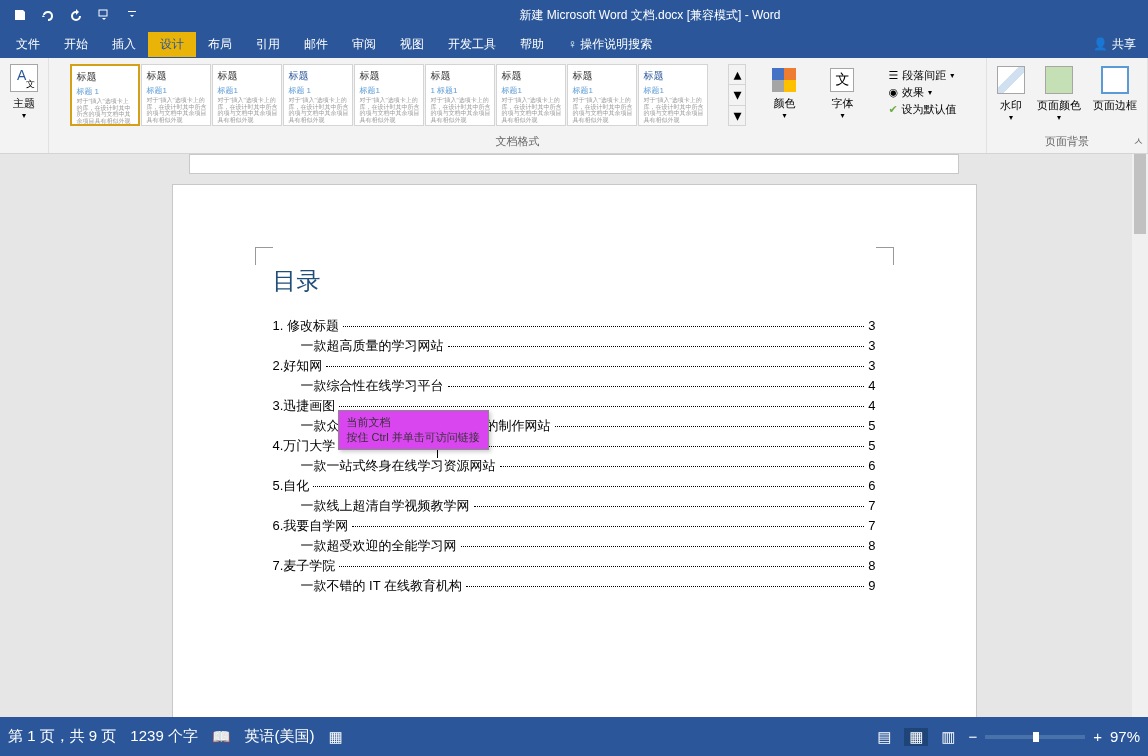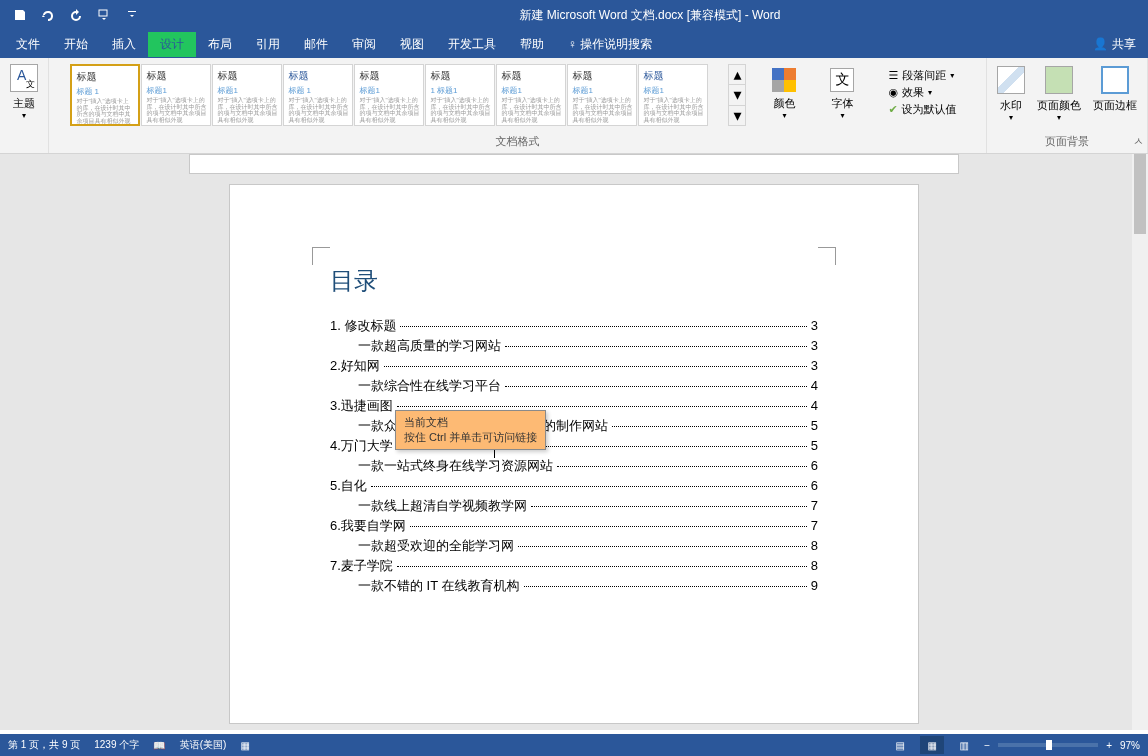--- a/index.html
+++ b/index.html
@@ -9,21 +9,21 @@
 .qat { display: flex; align-items: center; padding: 0 8px; gap: 4px; }
 .qat-btn { width: 24px; height: 24px; display: flex; align-items: center; justify-content: center; cursor: pointer; }
 .qat-btn svg { fill: #fff; }
 .title-center { flex: 1; text-align: center; }
 .title-right { display: flex; align-items: center; gap: 2px; }
 .login-btn { background: #fff; color: #2b579a; padding: 2px 10px; font-size: 11px; margin-right: 8px; }
 .win-btn { width: 40px; height: 30px; display: flex; align-items: center; justify-content: center; }
 
 .menubar { background: #2b579a; height: 28px; display: flex; align-items: center; color: #fff; font-size: 12px; padding-left: 4px; }
 .menu-item { padding: 4px 12px; cursor: pointer; }
-.menu-item.active { background: #22c55e; color: #2b579a; }
+.menu-item.active { background: #eab308; color: #2b579a; }
 .menu-right { margin-left: auto; padding-right: 12px; }
 
 .ribbon { background: #f3f3f3; height: 96px; border-bottom: 1px solid #d4d4d4; display: flex; position: relative; }
 .ribbon-group { display: flex; flex-direction: column; align-items: center; padding: 2px 6px; border-right: 1px solid #e1e1e1; }
 .ribbon-label { font-size: 11px; color: #666; margin-top: auto; padding-bottom: 2px; }
 
 .theme-btn { display: flex; flex-direction: column; align-items: center; padding: 4px; cursor: pointer; justify-content: space-between; }
 .theme-icon { width: 28px; height: 28px; border: 1px solid #a6a6a6; background: #fff; margin-bottom: 4px; position: relative; }
 .theme-icon::before { content: "A"; position: absolute; top: 2px; left: 6px; font-size: 14px; color: #2b579a; }
 .theme-icon::after { content: "文"; position: absolute; bottom: 0; right: 2px; font-size: 9px; }
@@ -52,36 +52,36 @@
 .pg-icon { width: 28px; height: 28px; border: 1px solid #a6a6a6; background: #fff; margin-bottom: 4px; }
 .pg-label { font-size: 11px; }
 
 .collapse-btn { position: absolute; right: 4px; bottom: 4px; cursor: pointer; font-size: 11px; color: #666; }
 
 .doc-area { background: #e6e6e6; height: 576px; overflow-y: auto; position: relative; }
 .scrollbar-v { position: absolute; right: 0; top: 0; width: 16px; height: 100%; background: #f0f0f0; }
 .scrollbar-thumb { position: absolute; right: 2px; top: 0; width: 12px; height: 80px; background: #c1c1c1; }
 
 .page-prev { width: 770px; height: 20px; background: #fff; margin: 0 auto 10px; border: 1px solid #c8c8c8; }
-.page { width: 690px; background: #fff; margin: 0 auto; border: 1px solid #c8c8c8; padding: 80px 100px 80px 100px; min-height: 540px; position: relative; }
+.page { width: 805px; background: #fff; margin: 0 auto; border: 1px solid #c8c8c8; padding: 80px 100px 80px 100px; min-height: 540px; position: relative; }
 .corner { position: absolute; width: 18px; height: 18px; }
 .corner.tl { top: 62px; left: 82px; border-left: 1px solid #999; border-top: 1px solid #999; }
 .corner.tr { top: 62px; right: 82px; border-right: 1px solid #999; border-top: 1px solid #999; }
 
 .toc-title { font-size: 24px; color: #1f4e79; margin-bottom: 20px; font-weight: 400; }
 .toc-line { font-size: 13px; color: #000; display: flex; align-items: baseline; margin-bottom: 2px; white-space: nowrap; }
 .toc-text { flex-shrink: 0; }
 .toc-dots { flex: 1; border-bottom: 1px dotted #000; margin: 0 4px; position: relative; top: -3px; }
 .toc-page { flex-shrink: 0; }
 .toc-sub { padding-left: 28px; }
 
-.tooltip { position: absolute; background: #fdba74; border: 1px solid #8a8a8a; padding: 4px 8px; font-size: 11px; color: #333; box-shadow: 2px 2px 4px rgba(0,0,0,0.2); z-index: 100; }
+.tooltip { position: absolute; background: #d946ef; border: 1px solid #8a8a8a; padding: 4px 8px; font-size: 11px; color: #333; box-shadow: 2px 2px 4px rgba(0,0,0,0.2); z-index: 100; }
 .cursor-line { position: absolute; width: 1px; height: 16px; background: #000; }
 
-.statusbar { position: absolute; bottom: 0; left: 0; right: 0; height: 22px; background: #2b579a; color: #fff; display: flex; align-items: center; font-size: 10px; padding: 0 8px; gap: 14px; }
+.statusbar { position: absolute; bottom: 0; left: 0; right: 0; height: 39px; background: #2b579a; color: #fff; display: flex; align-items: center; font-size: 15px; padding: 0 8px; gap: 14px; }
 .status-right { margin-left: auto; display: flex; align-items: center; gap: 8px; }
 .view-btn { width: 24px; height: 18px; display: flex; align-items: center; justify-content: center; cursor: pointer; }
 .view-btn.active { background: #1f4578; }
 .zoom-slider { width: 100px; height: 4px; background: #4a72aa; position: relative; }
 .zoom-thumb { position: absolute; left: 48px; top: -3px; width: 6px; height: 10px; background: #fff; }
 </style>
 </head>
 <body>
 
 <div class="titlebar">

